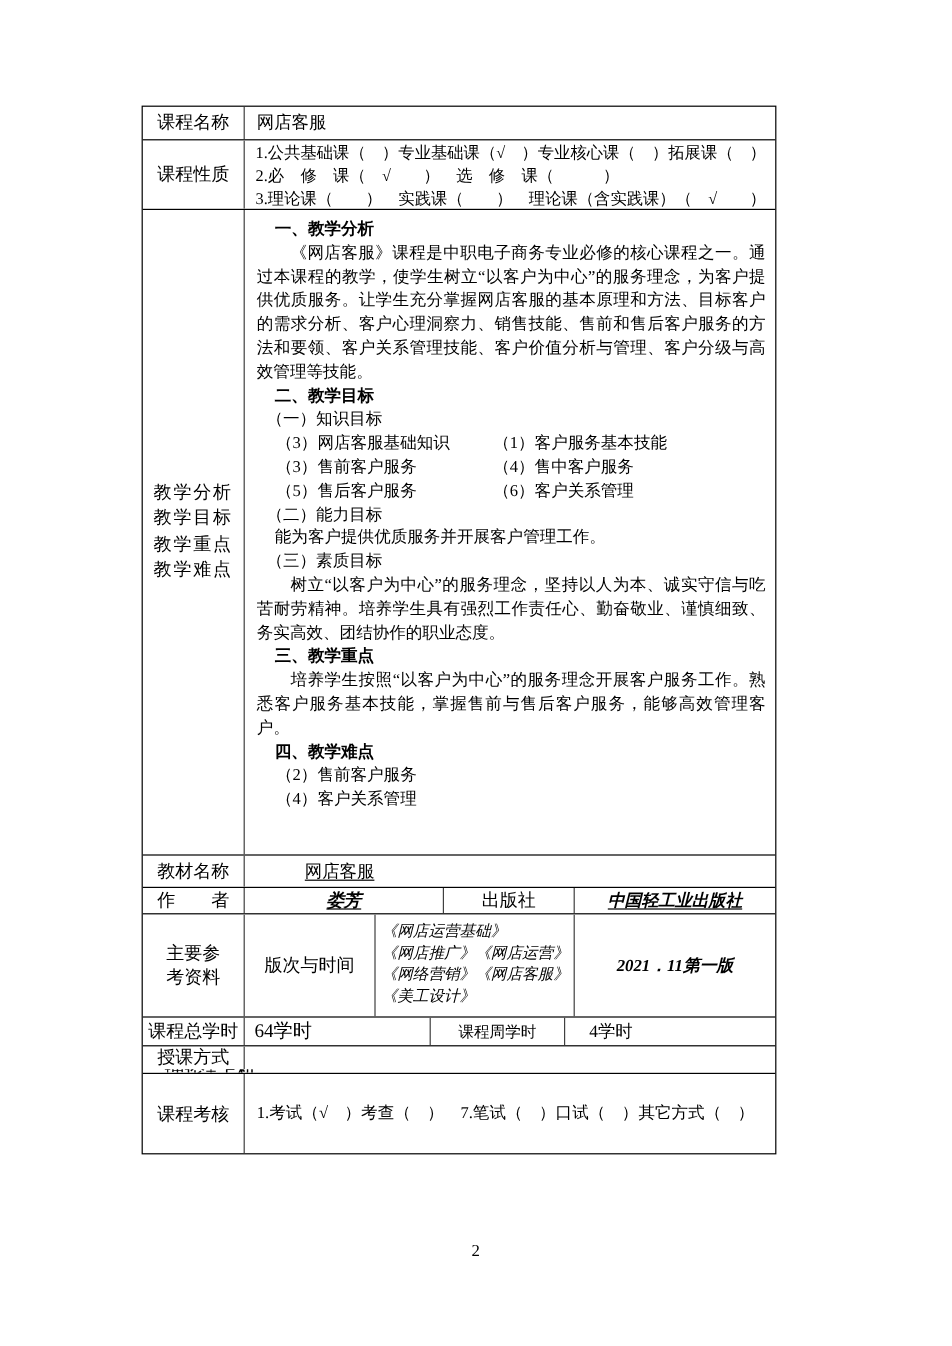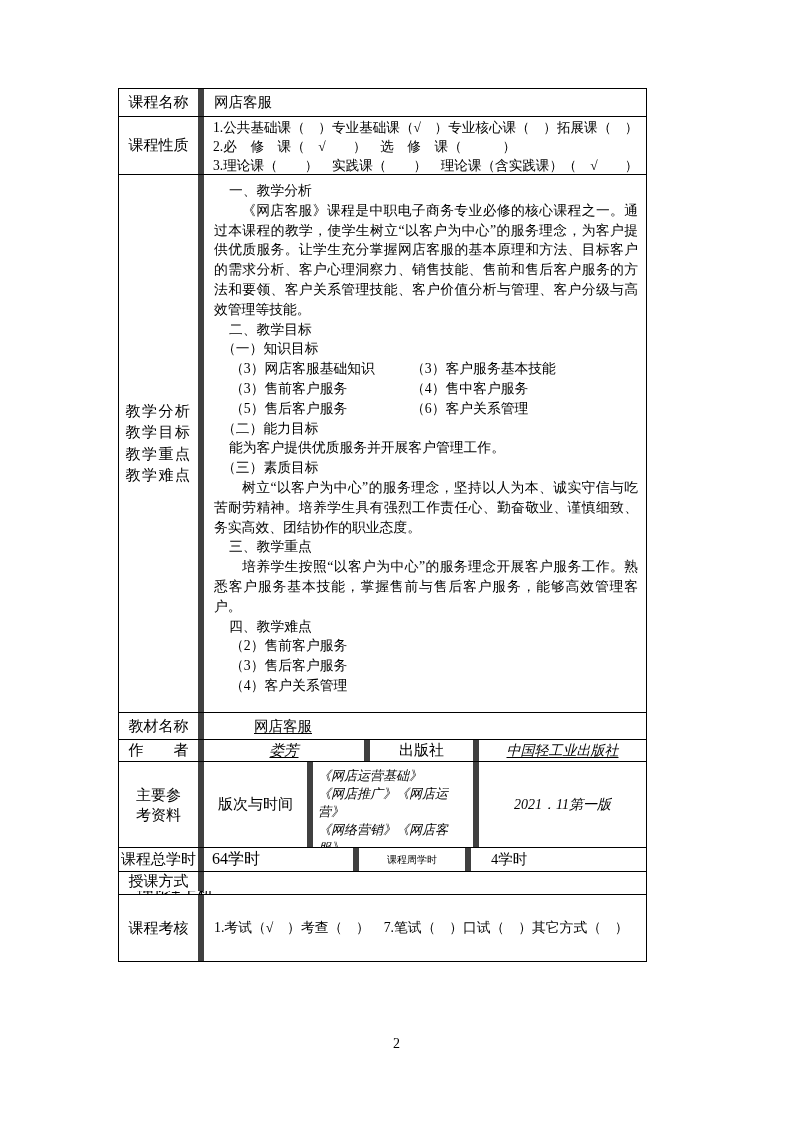--- a/index.html
+++ b/index.html
@@ -2,48 +2,48 @@
 <html><head>
 <meta charset="utf-8">
 <style>
   html,body{margin:0;padding:0;background:#fff;}
   .page{position:relative;width:793px;height:1122px;background:#fff;overflow:hidden;
         font-family:"Liberation Serif","DejaVu Serif",serif;color:#000;}
   .tbl{position:absolute;left:118px;top:88px;width:529px;height:874px;
        border:1px solid #000;box-sizing:border-box;}
   .row{display:flex;border-bottom:1px solid #000;box-sizing:border-box;overflow:hidden;}
   .row:last-child{border-bottom:none;}
-  .cell{box-sizing:border-box;border-right:6px solid #404040;overflow:hidden;}
+  .cell{box-sizing:border-box;border-right:1px solid #404040;overflow:hidden;}
   .cell:last-child{border-right:none;}
   .lab{width:85px;flex:none;display:flex;flex-direction:column;align-items:center;
        justify-content:center;text-align:center;font-size:15px;}
   .val{flex:1;display:flex;align-items:center;padding-left:10px;font-size:14.5px;}
   
   .r1{height:28px;} .r2{height:58px;} .r3{height:538px;} .r4{height:27px;gap:40px;}
   .r5{height:22px;} .r6{height:86px;} .r7{height:24px;} .r8{height:23px;flex-direction:column;} .r9{height:66px;}
   
   .nature{flex:1;padding:1px 0 0 9px;font-size:13.6px;line-height:19.2px;}
   .nature div{white-space:nowrap;}
   
   .lab4 div{line-height:21.5px;letter-spacing:1.5px;}
   .body{flex:1;padding:6px 8px 0 10px;font-size:13.8px;line-height:19.8px;}
-  .h{font-weight:normal;}
+  .h{font-weight:bold;}
   .ind1{margin-left:15px;}
   .ind2{margin-left:8px;}
   .pair{display:flex;margin-left:16px;}
   .pl{width:181px;flex:none;}
   .para{margin:0;text-indent:28px;text-align:justify;word-break:break-all;}
   
   .c2a{width:166px;flex:none;display:flex;align-items:center;justify-content:center;}
   .c3a{width:109px;flex:none;display:flex;align-items:center;justify-content:center;font-size:15px;}
   .c4a{flex:1;display:flex;align-items:center;justify-content:center;}
   .c2b{width:155px;flex:none;display:flex;align-items:center;padding-left:8px;font-size:16px;}
-  .c3b{width:112px;flex:none;display:flex;align-items:center;justify-content:center;font-size:10px;}
+  .c3b{width:112px;flex:none;display:flex;align-items:center;justify-content:center;font-size:13px;}
   .c4b{flex:1;display:flex;align-items:center;padding-left:20px;font-size:14.5px;}
-  .kai{font-style:italic;}
+  .kai{font-style:italic;font-weight:bold;}
   .u{text-decoration:underline;text-underline-offset:2px;}
   .refs{width:166px;flex:none;padding:5px 0 0 5px;font-size:13px;line-height:18px;font-style:italic;}
   .reflabel div{line-height:20px;}
   .author{font-size:14.5px;}
   .pub{font-size:14px;}
   .edition{font-size:14px;}
   .method-val{padding-left:18px;font-size:17px;}
   .assess{font-size:13.8px;white-space:nowrap;}
   .pagenum{position:absolute;left:0;top:1036px;width:100%;text-align:center;font-size:14px;}
 </style>
@@ -74,39 +74,38 @@
         <div>教学重点</div>
         <div>教学难点</div>
       </div>
       <div class="cell body">
         <div class="h ind1">一、教学分析</div>
         <p class="para">《网店客服》课程是中职电子商务专业必修的核心课程之一。通过本课程的教学，使学生树立“以客户为中心”的服务理念，为客户提供优质服务。让学生充分掌握网店客服的基本原理和方法、目标客户的需求分析、客户心理洞察力、销售技能、售前和售后客户服务的方法和要领、客户关系管理技能、客户价值分析与管理、客户分级与高效管理等技能。</p>
         <div class="h ind1">二、教学目标</div>
         <div class="ind2">（一）知识目标</div>
         <div class="pair">
           <span class="pl">（3）网店客服基础知识</span>
-          <span>（3）客户服务基本技能</span>
+          <span>（1）客户服务基本技能</span>
         </div>
         <div class="pair">
           <span class="pl">（3）售前客户服务</span>
           <span>（4）售中客户服务</span>
         </div>
         <div class="pair">
           <span class="pl">（5）售后客户服务</span>
           <span>（6）客户关系管理</span>
         </div>
         <div class="ind2">（二）能力目标</div>
         <div class="ind1">能为客户提供优质服务并开展客户管理工作。</div>
         <div class="ind2">（三）素质目标</div>
         <p class="para">树立“以客户为中心”的服务理念，坚持以人为本、诚实守信与吃苦耐劳精神。培养学生具有强烈工作责任心、勤奋敬业、谨慎细致、务实高效、团结协作的职业态度。</p>
         <div class="h ind1">三、教学重点</div>
         <p class="para">培养学生按照“以客户为中心”的服务理念开展客户服务工作。熟悉客户服务基本技能，掌握售前与售后客户服务，能够高效管理客户。</p>
         <div class="h ind1">四、教学难点</div>
         <div class="pair">（2）售前客户服务</div>
-        <div class="pair">（3）售后客户服务</div>
         <div class="pair">（4）客户关系管理</div>
       </div>
     </div>
 
     <div class="row r4">
       <div class="cell lab">教材名称</div>
       <div class="cell val">
         <span class="u">网店客服</span>
       </div>
     </div>

